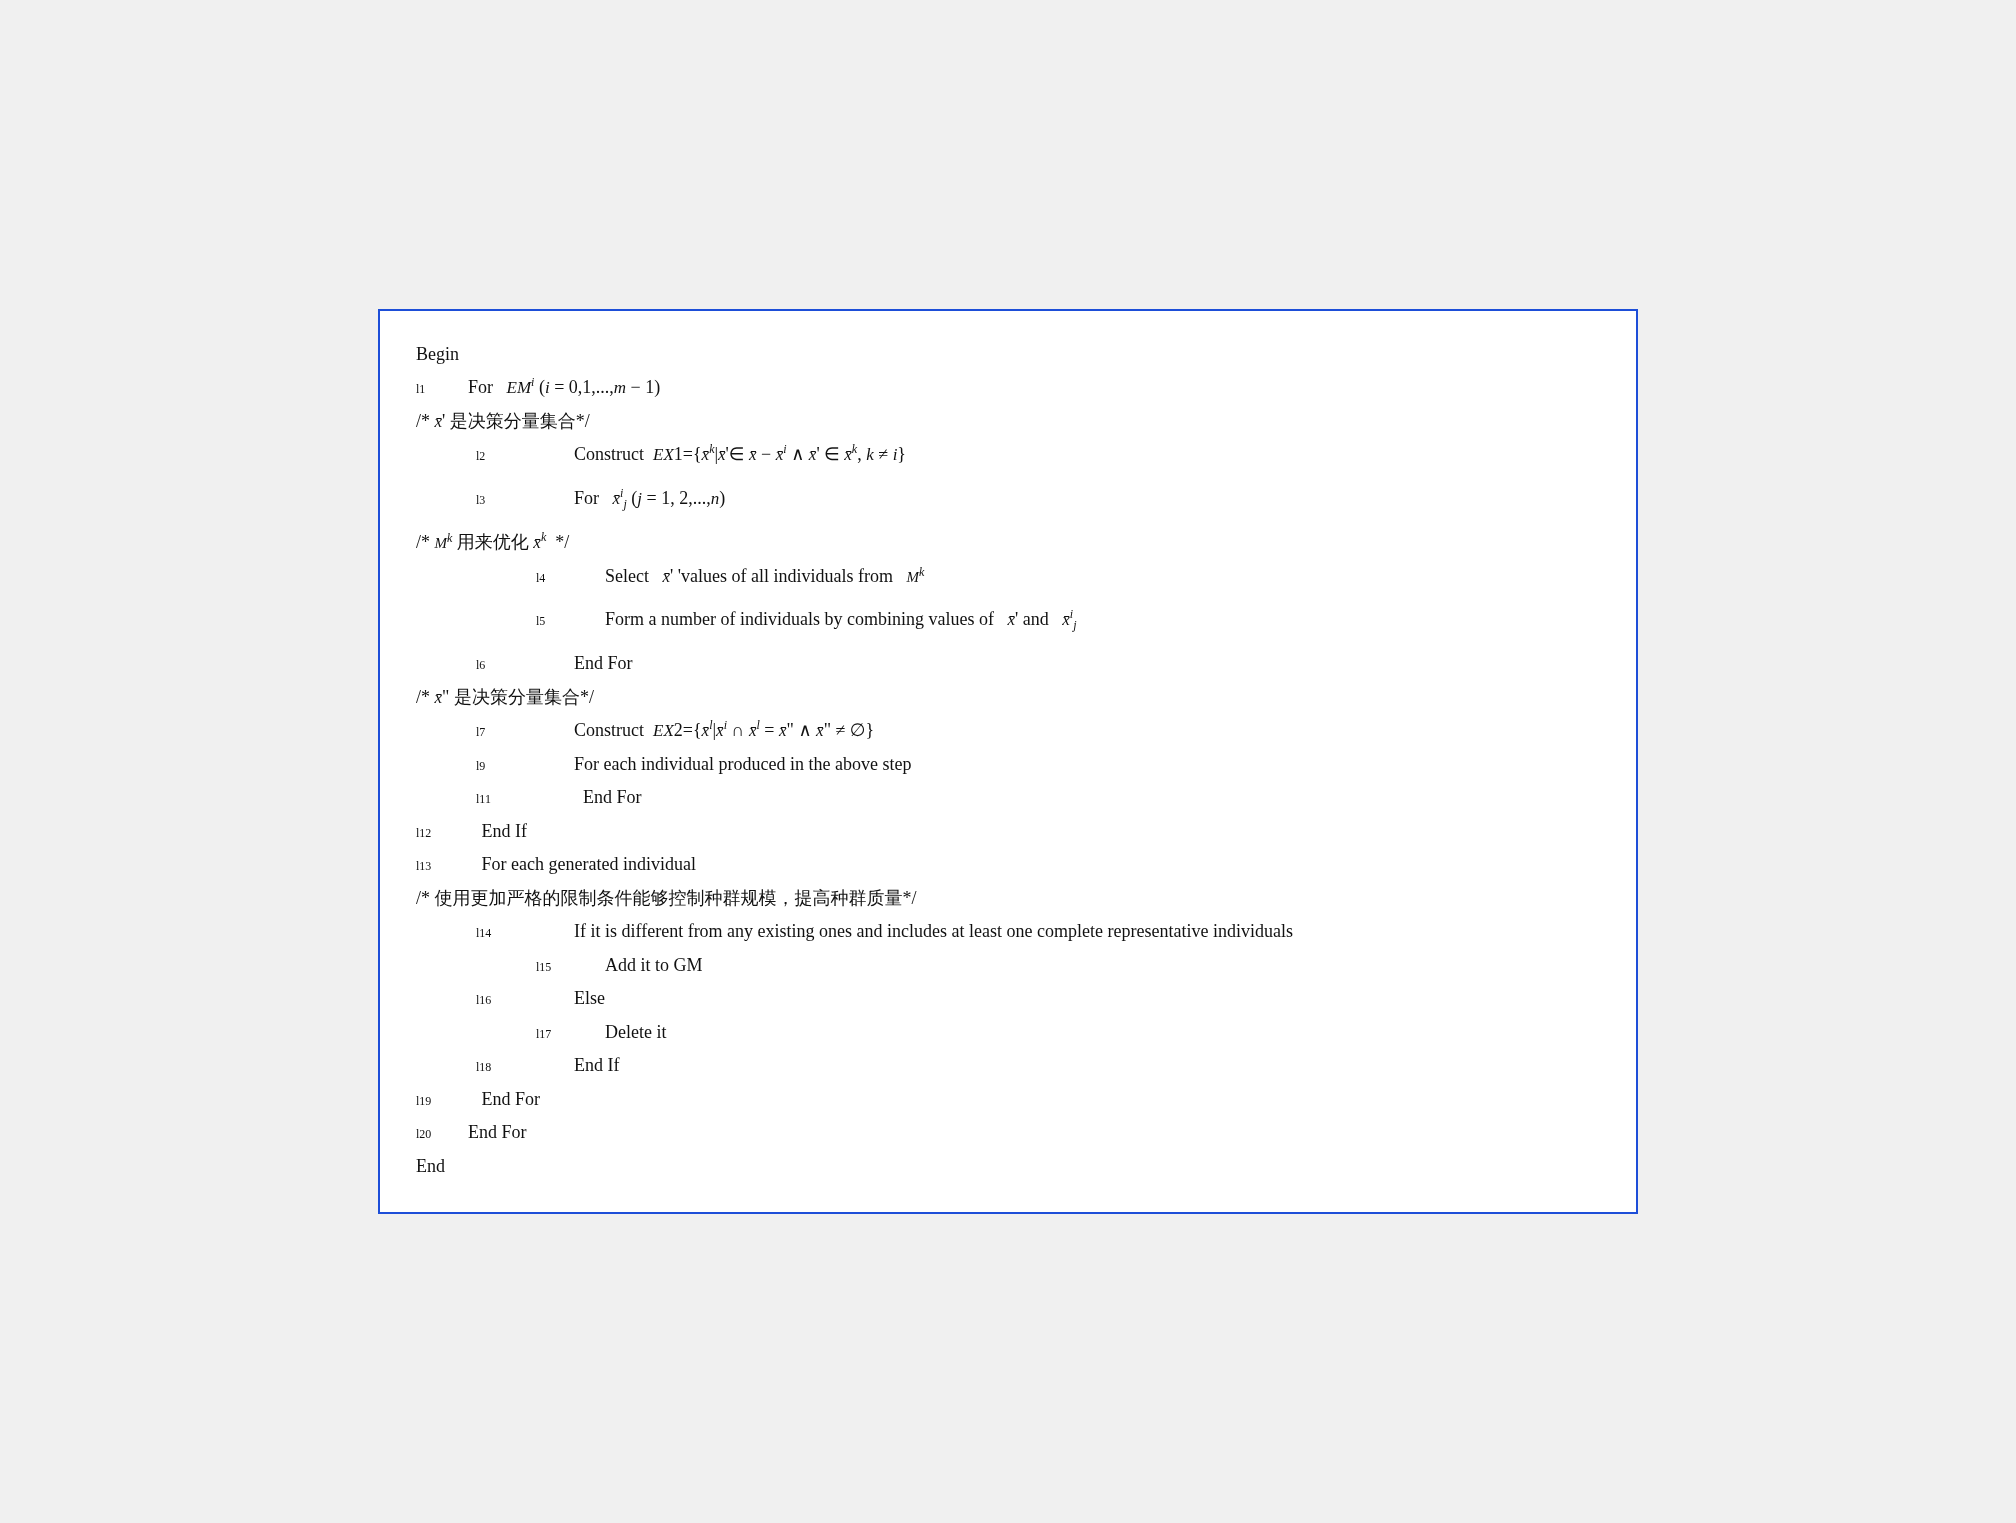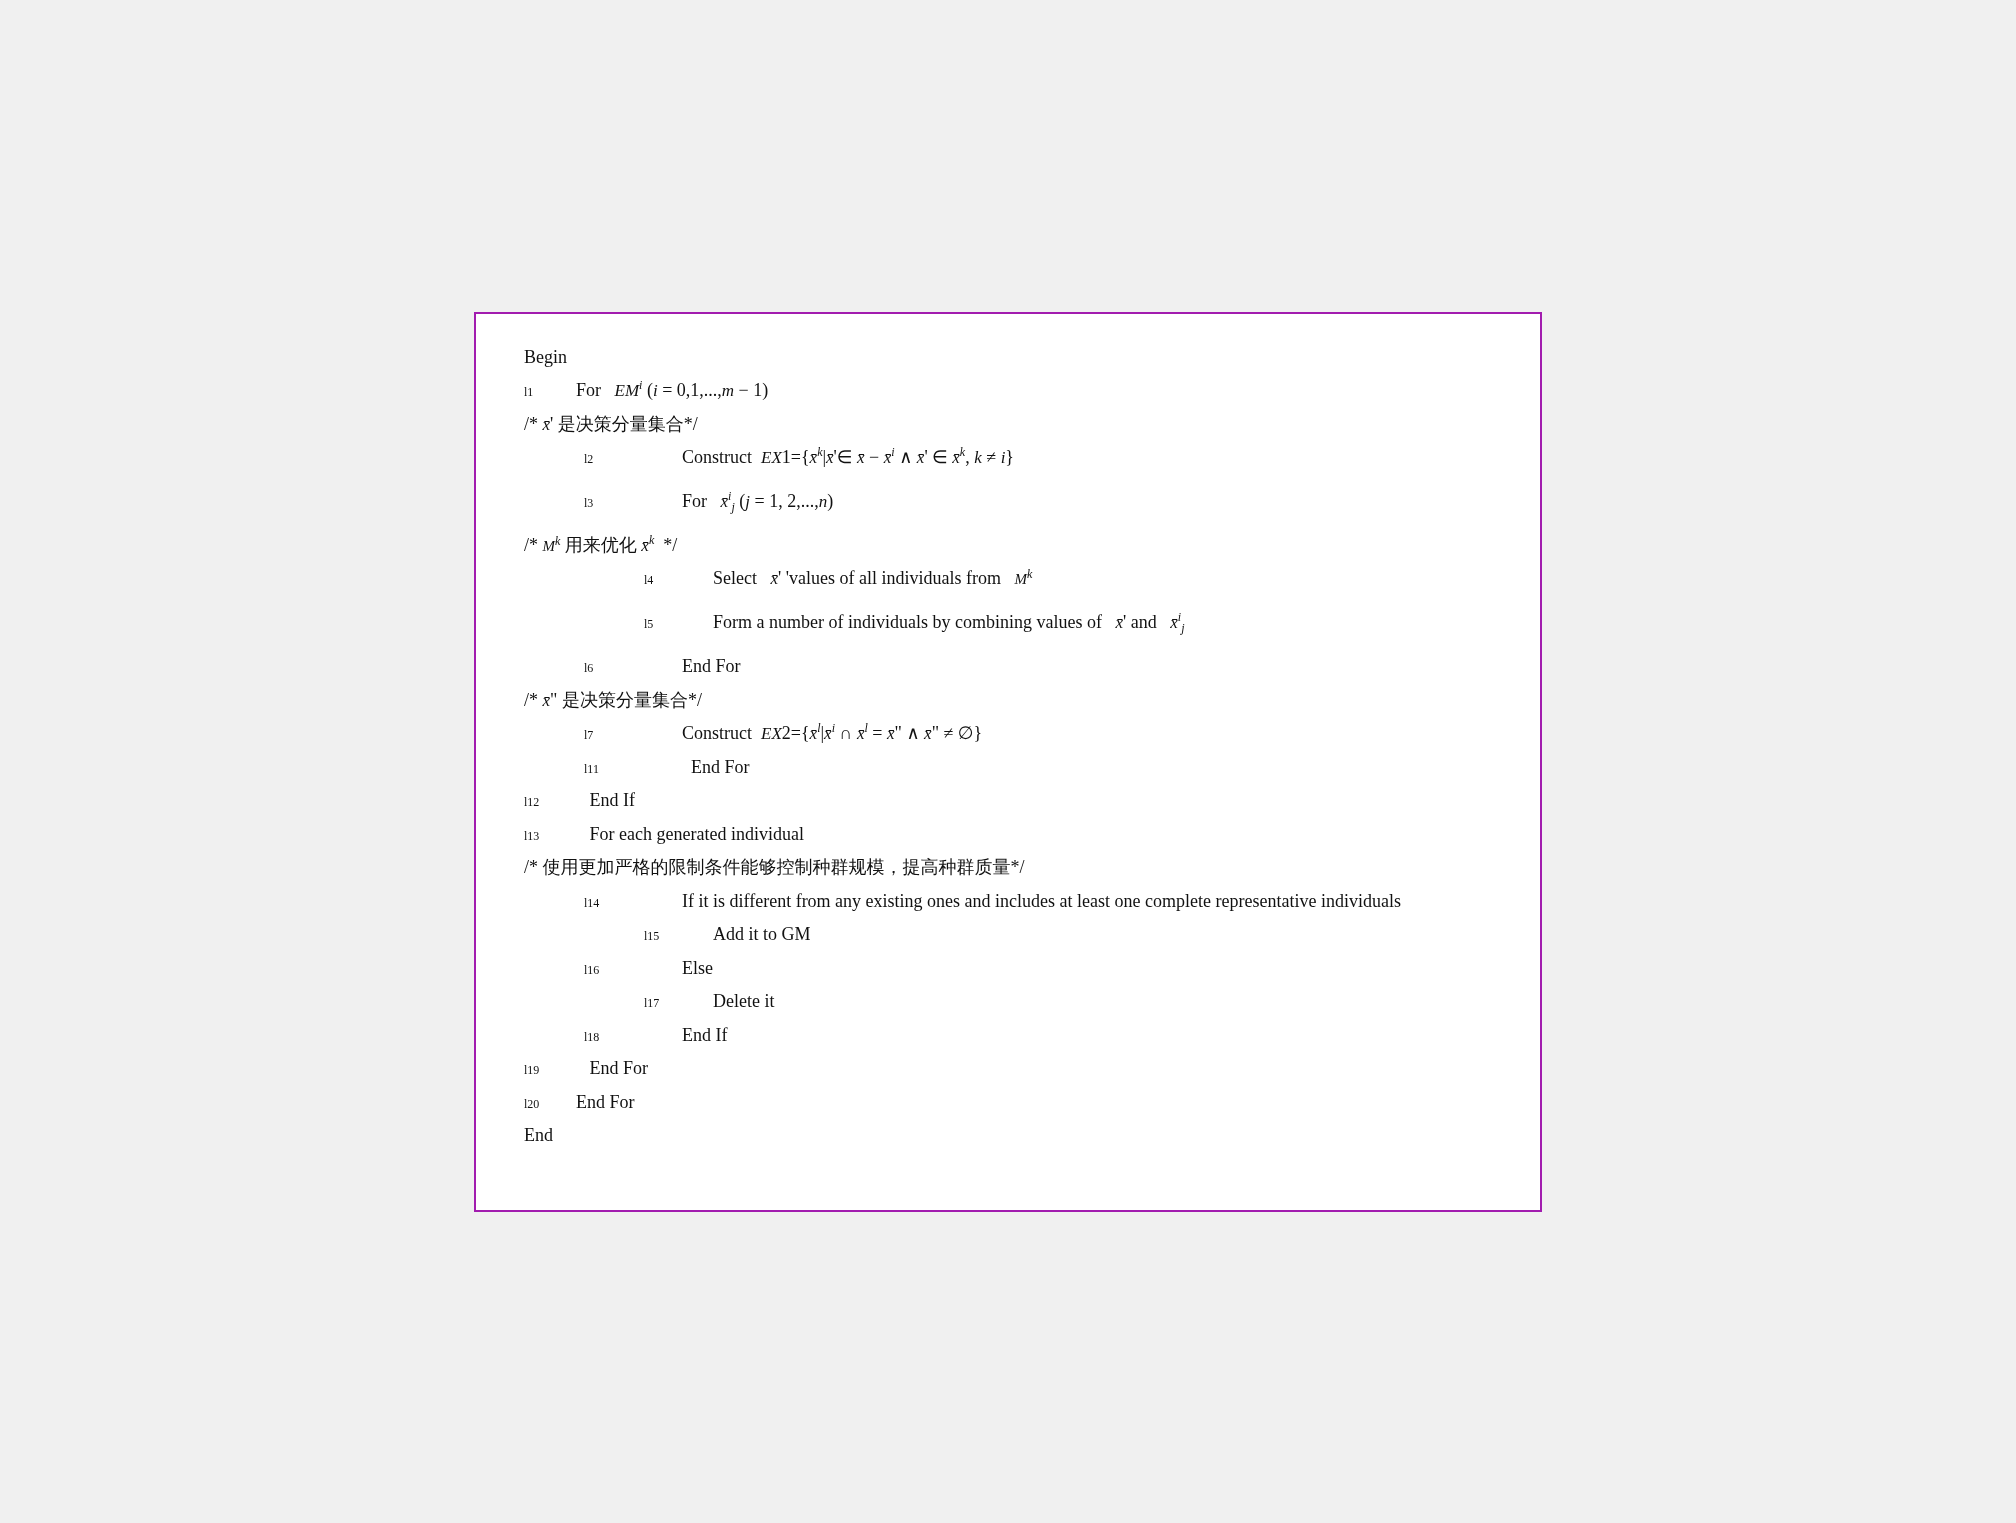--- a/index.html
+++ b/index.html
@@ -12,23 +12,23 @@
       background: #f0f0f0;
       display: flex;
       justify-content: center;
       align-items: center;
       min-height: 100vh;
       font-family: 'Times New Roman', Times, serif;
     }
 
     .algorithm-box {
       background: #ffffff;
-      border: 2px solid #a21caf;
-      padding: 28px 48px;
-      width: 1068px;
+      border: 2px solid #1d4ed8;
+      padding: 28px 36px;
+      width: 1260px;
       min-height: 900px;
       font-size: 18px;
       line-height: 1.75;
       color: #111111;
     }
 
     .line {
       display: flex;
       align-items: baseline;
       margin-bottom: 2px;
@@ -136,20 +136,24 @@
   <div class="line">
     <span class="comment">/*&nbsp;<span class="math">x̄</span>" 是决策分量集合*/</span>
   </div>
 
   <div class="line indent-1">
     <span class="line-number">l7</span>
     <span>Construct &nbsp;<span class="math">EX</span>2={<span class="math">x̄<sup>l</sup></span>|<span class="math">x̄<sup>i</sup></span> ∩ <span class="math">x̄<sup>l</sup></span> = <span class="math">x̄</span>" ∧ <span class="math">x̄</span>" ≠ ∅}</span>
   </div>
 
 
+  <div class="line indent-1">
+    <span class="line-number">l9</span>
+    <span>For each individual produced in the above step</span>
+  </div>
 
 
   <div class="line indent-1">
     <span class="line-number">l11</span>
     <span>&nbsp;&nbsp;End For</span>
   </div>
 
   <div class="line">
     <span class="line-number">l12</span>
     <span>&nbsp;&nbsp;&nbsp;End If</span>

